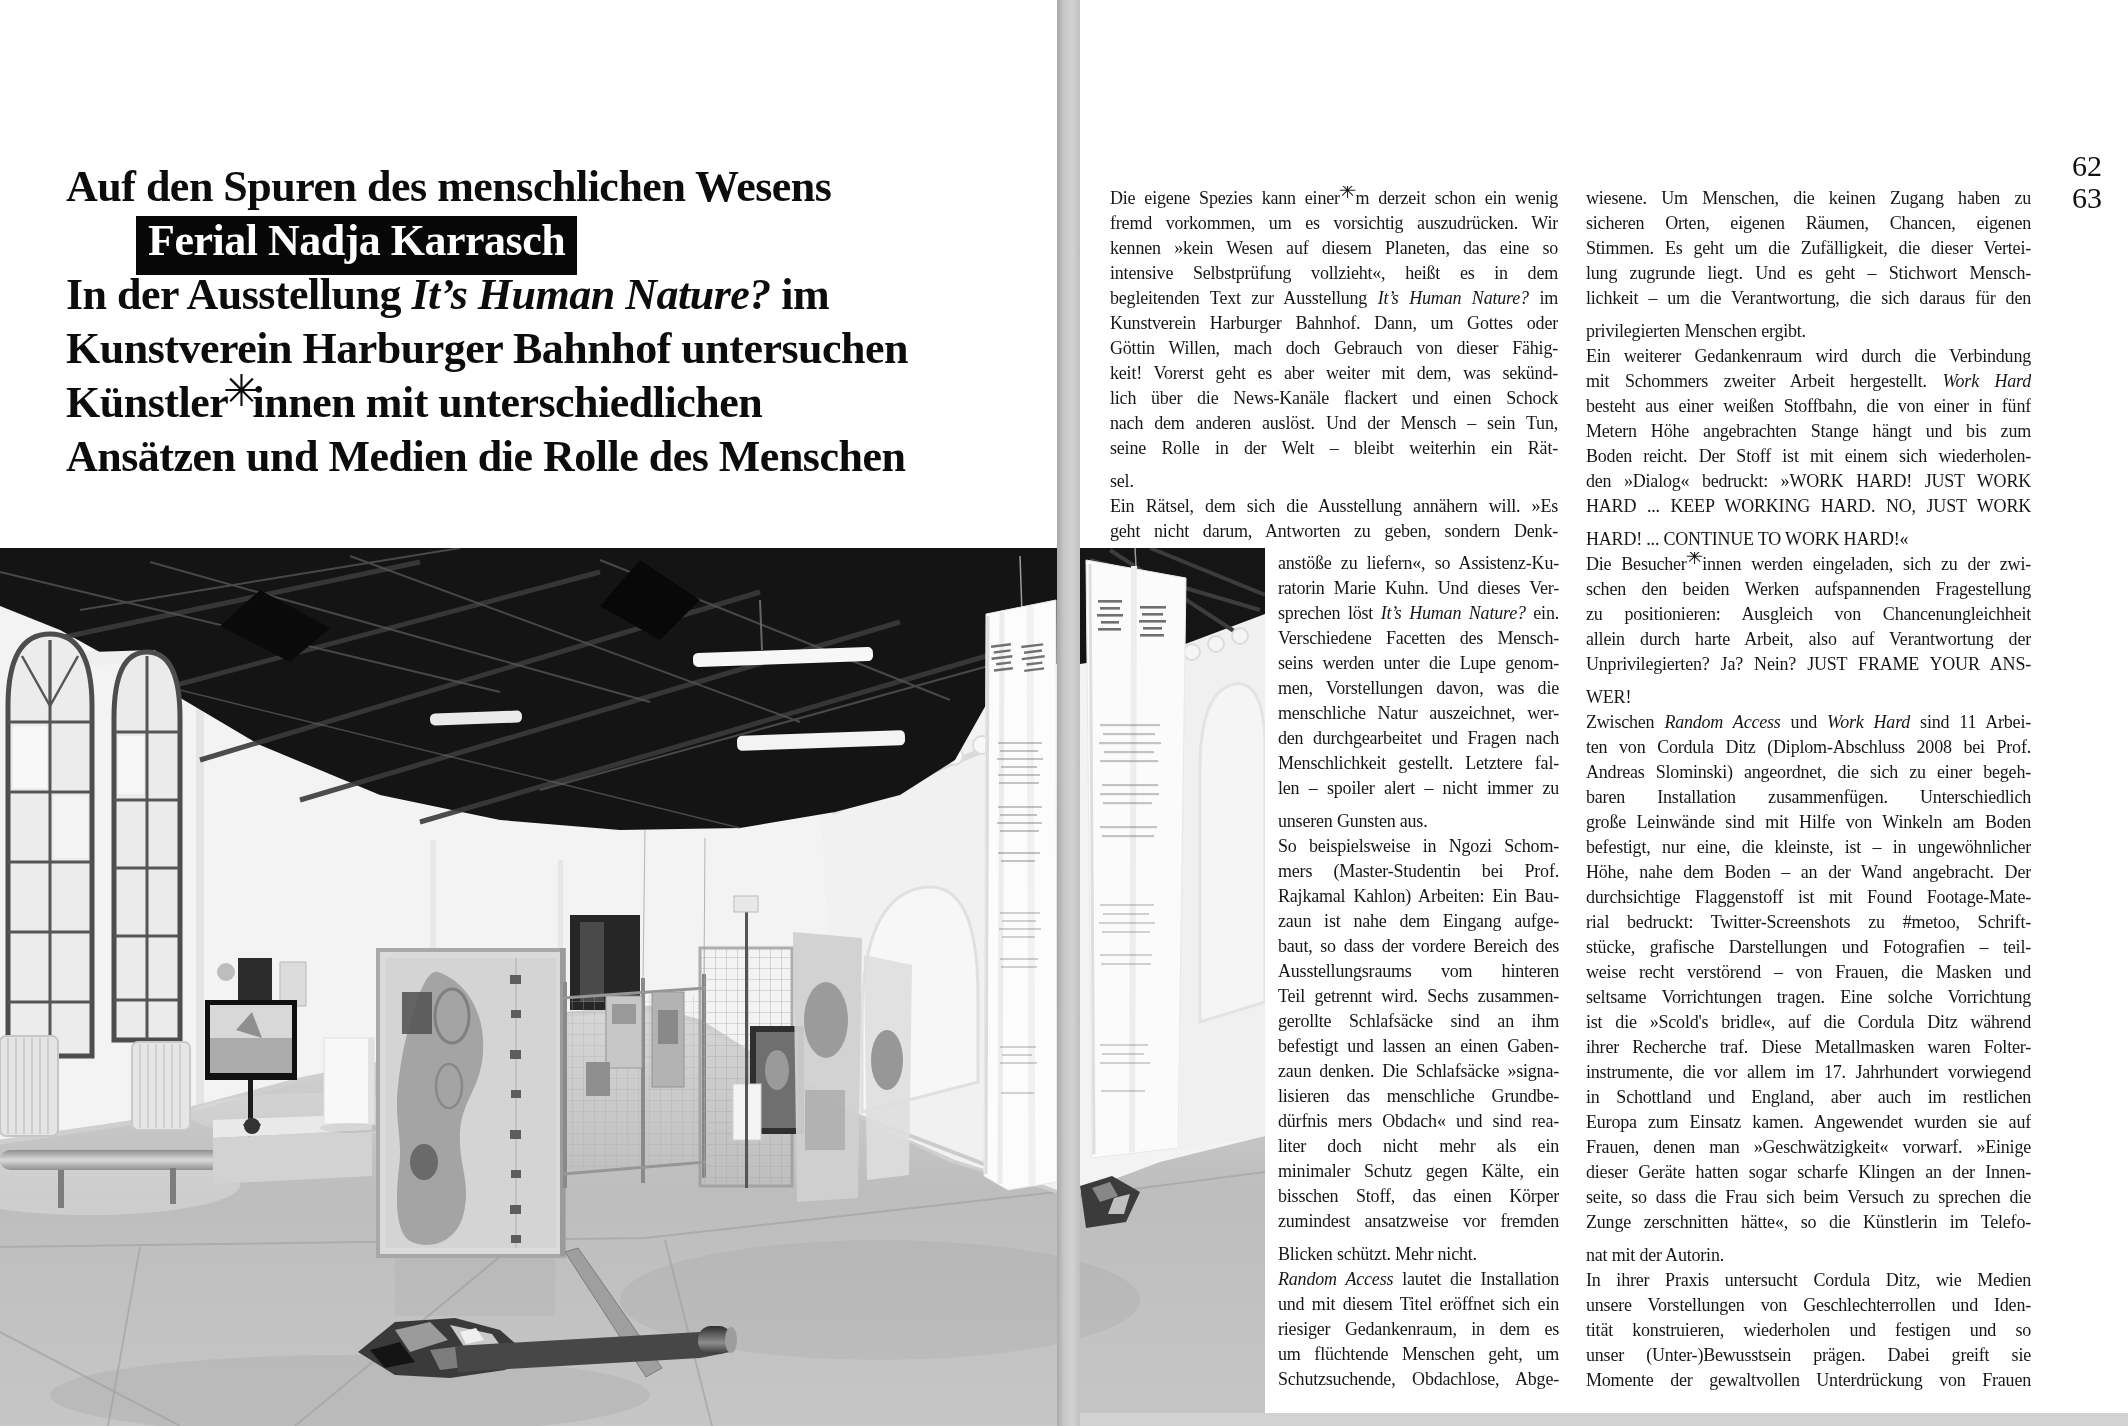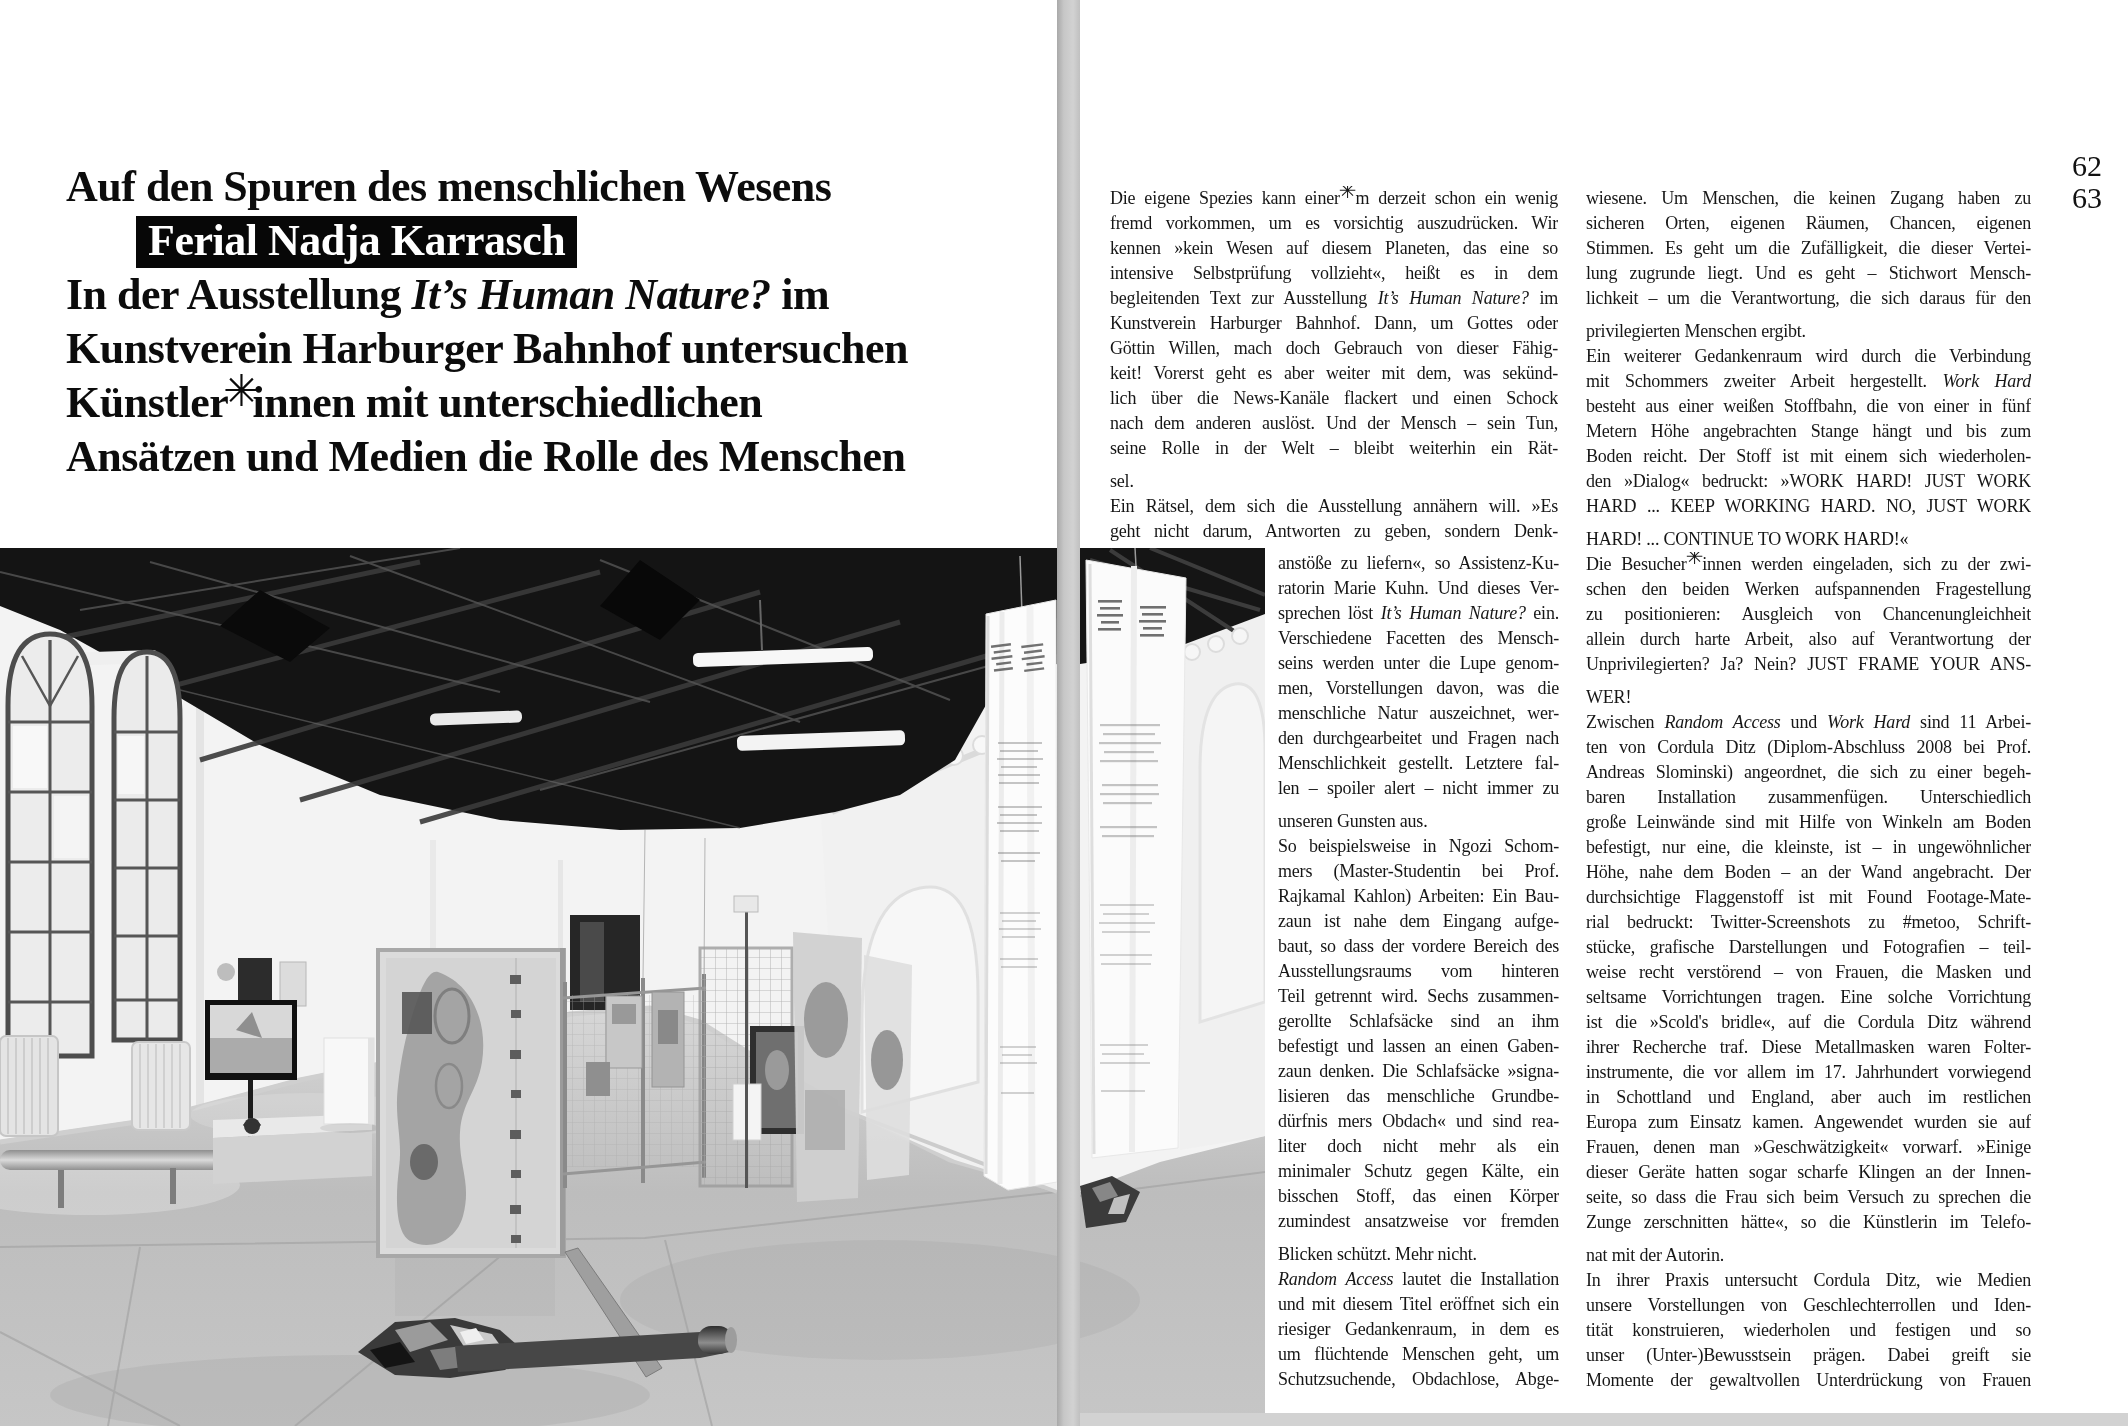--- a/index.html
+++ b/index.html
@@ -8,21 +8,21 @@
     font-family:"Liberation Serif","DejaVu Serif",serif;color:#141414;overflow:hidden;
   }
   
   .headline{
     position:absolute;left:35px;top:160px;width:900px;
     font-size:44px;line-height:54px;font-weight:600;letter-spacing:-0.5px;color:#0c0c0c;margin-left:31px;
   }
   .hline{height:54px;white-space:nowrap;}
   .hl-invert{
     background:#070707;color:#ffffff;display:inline-block;
-    padding:0 12px 2px 12px;margin-left:70px;height:50px;line-height:50px;
+    padding:0 12px 9px 12px;margin-left:70px;height:50px;line-height:50px;
   }
   
   .col{
     position:absolute;font-size:18px;line-height:25px;letter-spacing:-0.2px;color:#161616;
   }
   .tl{height:25px;overflow:hidden;text-align:justify;text-align-last:justify;}
   .tl.end{text-align-last:left;margin-top:8px;}
   #col1wide{left:1110px;top:186px;width:448px;}
   #col1narrow{left:1278px;top:551px;width:281px;}
   #col2{left:1586px;top:186px;width:445px;}

